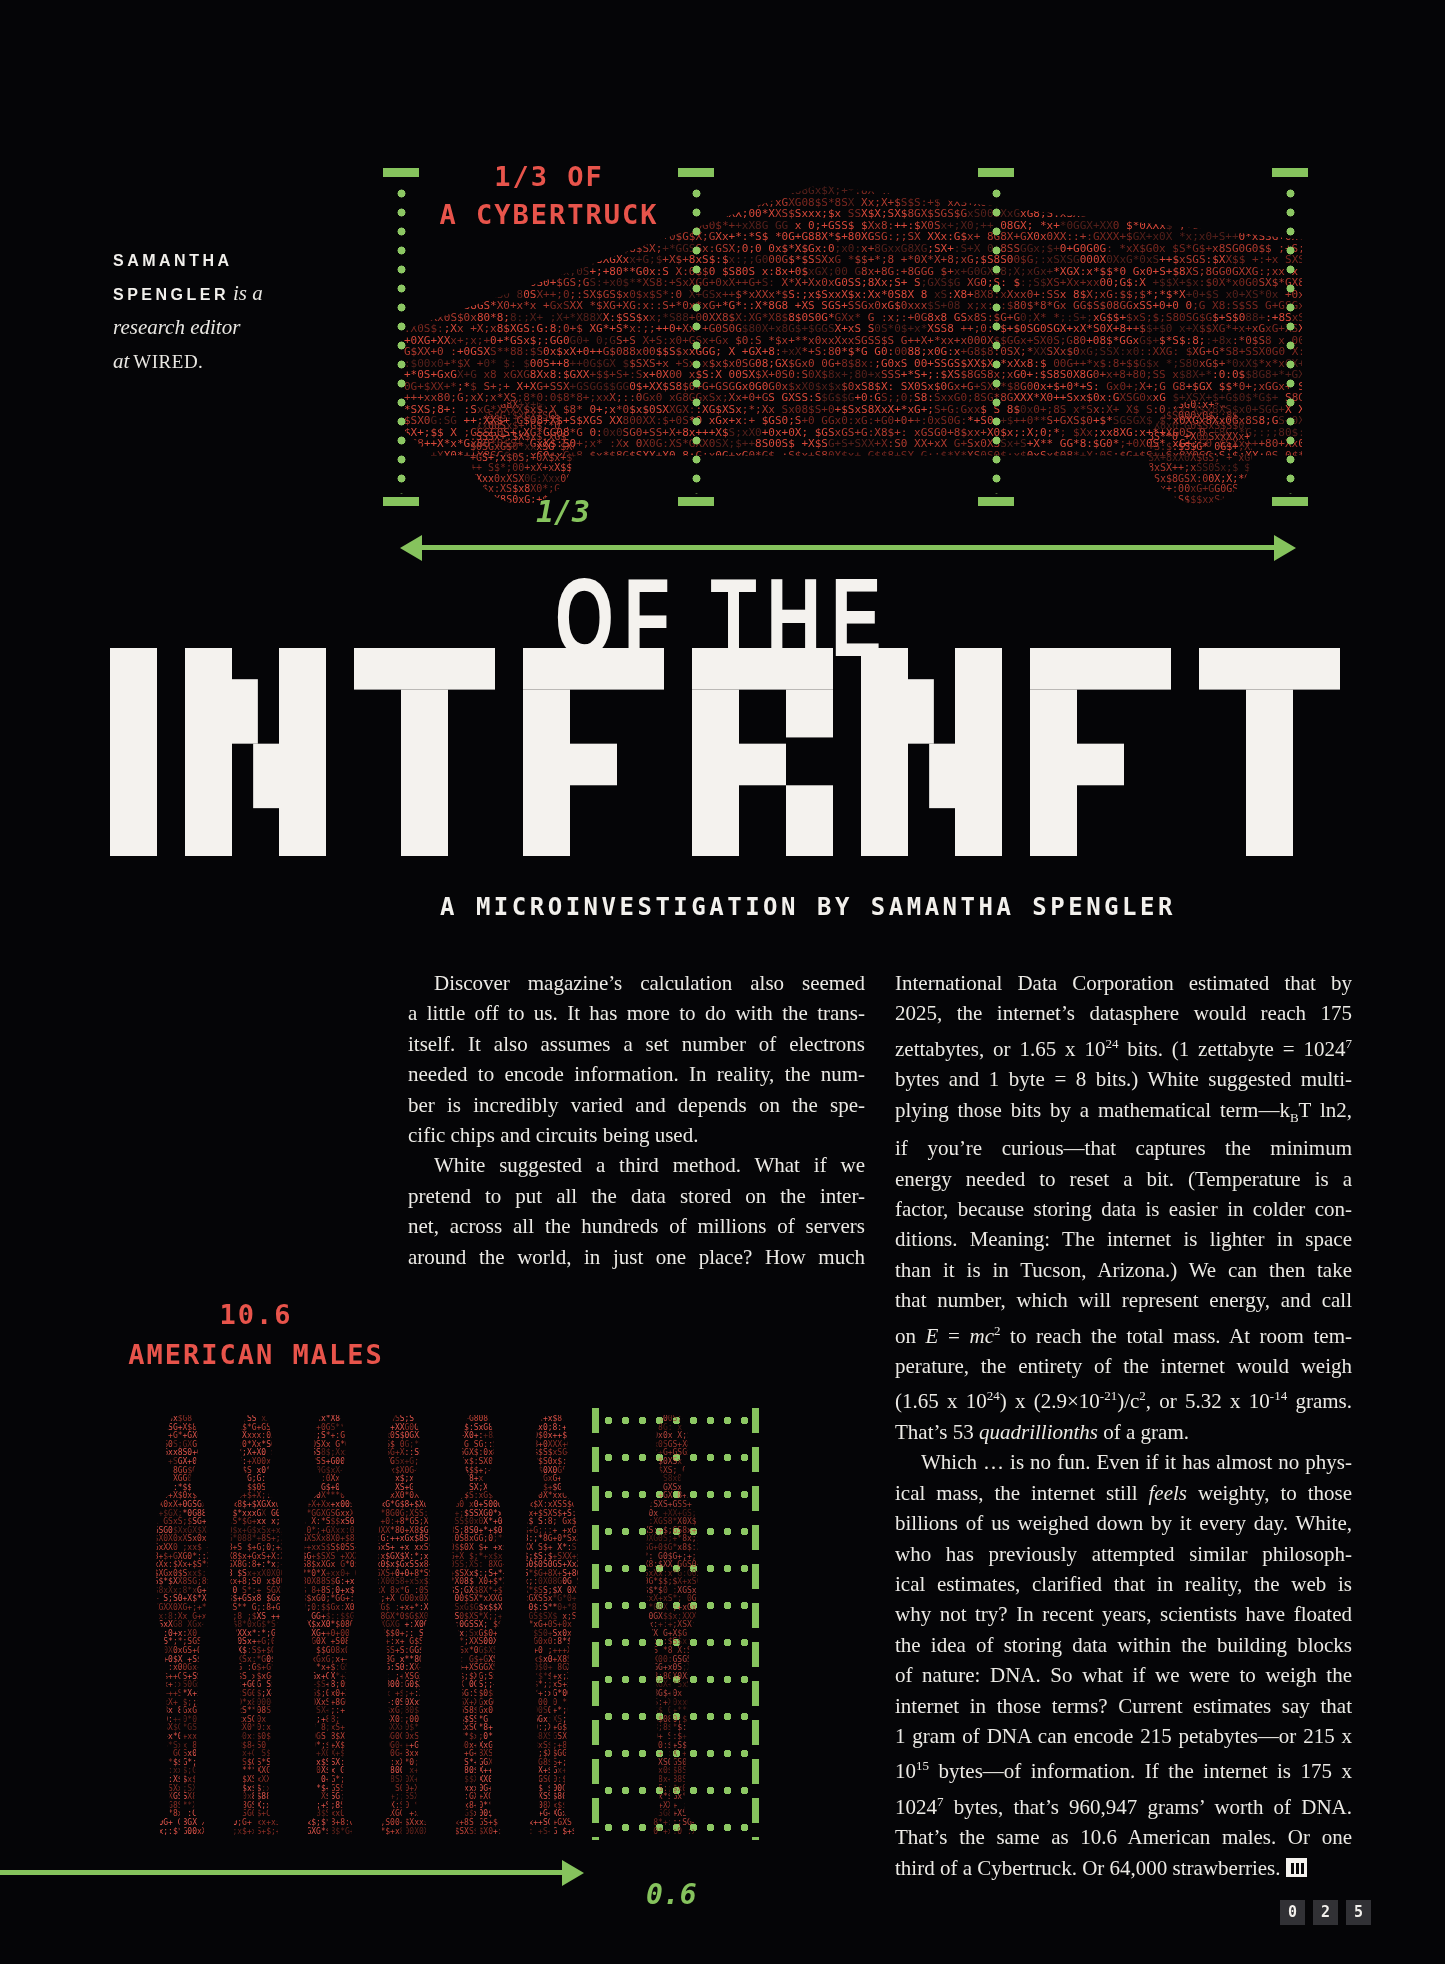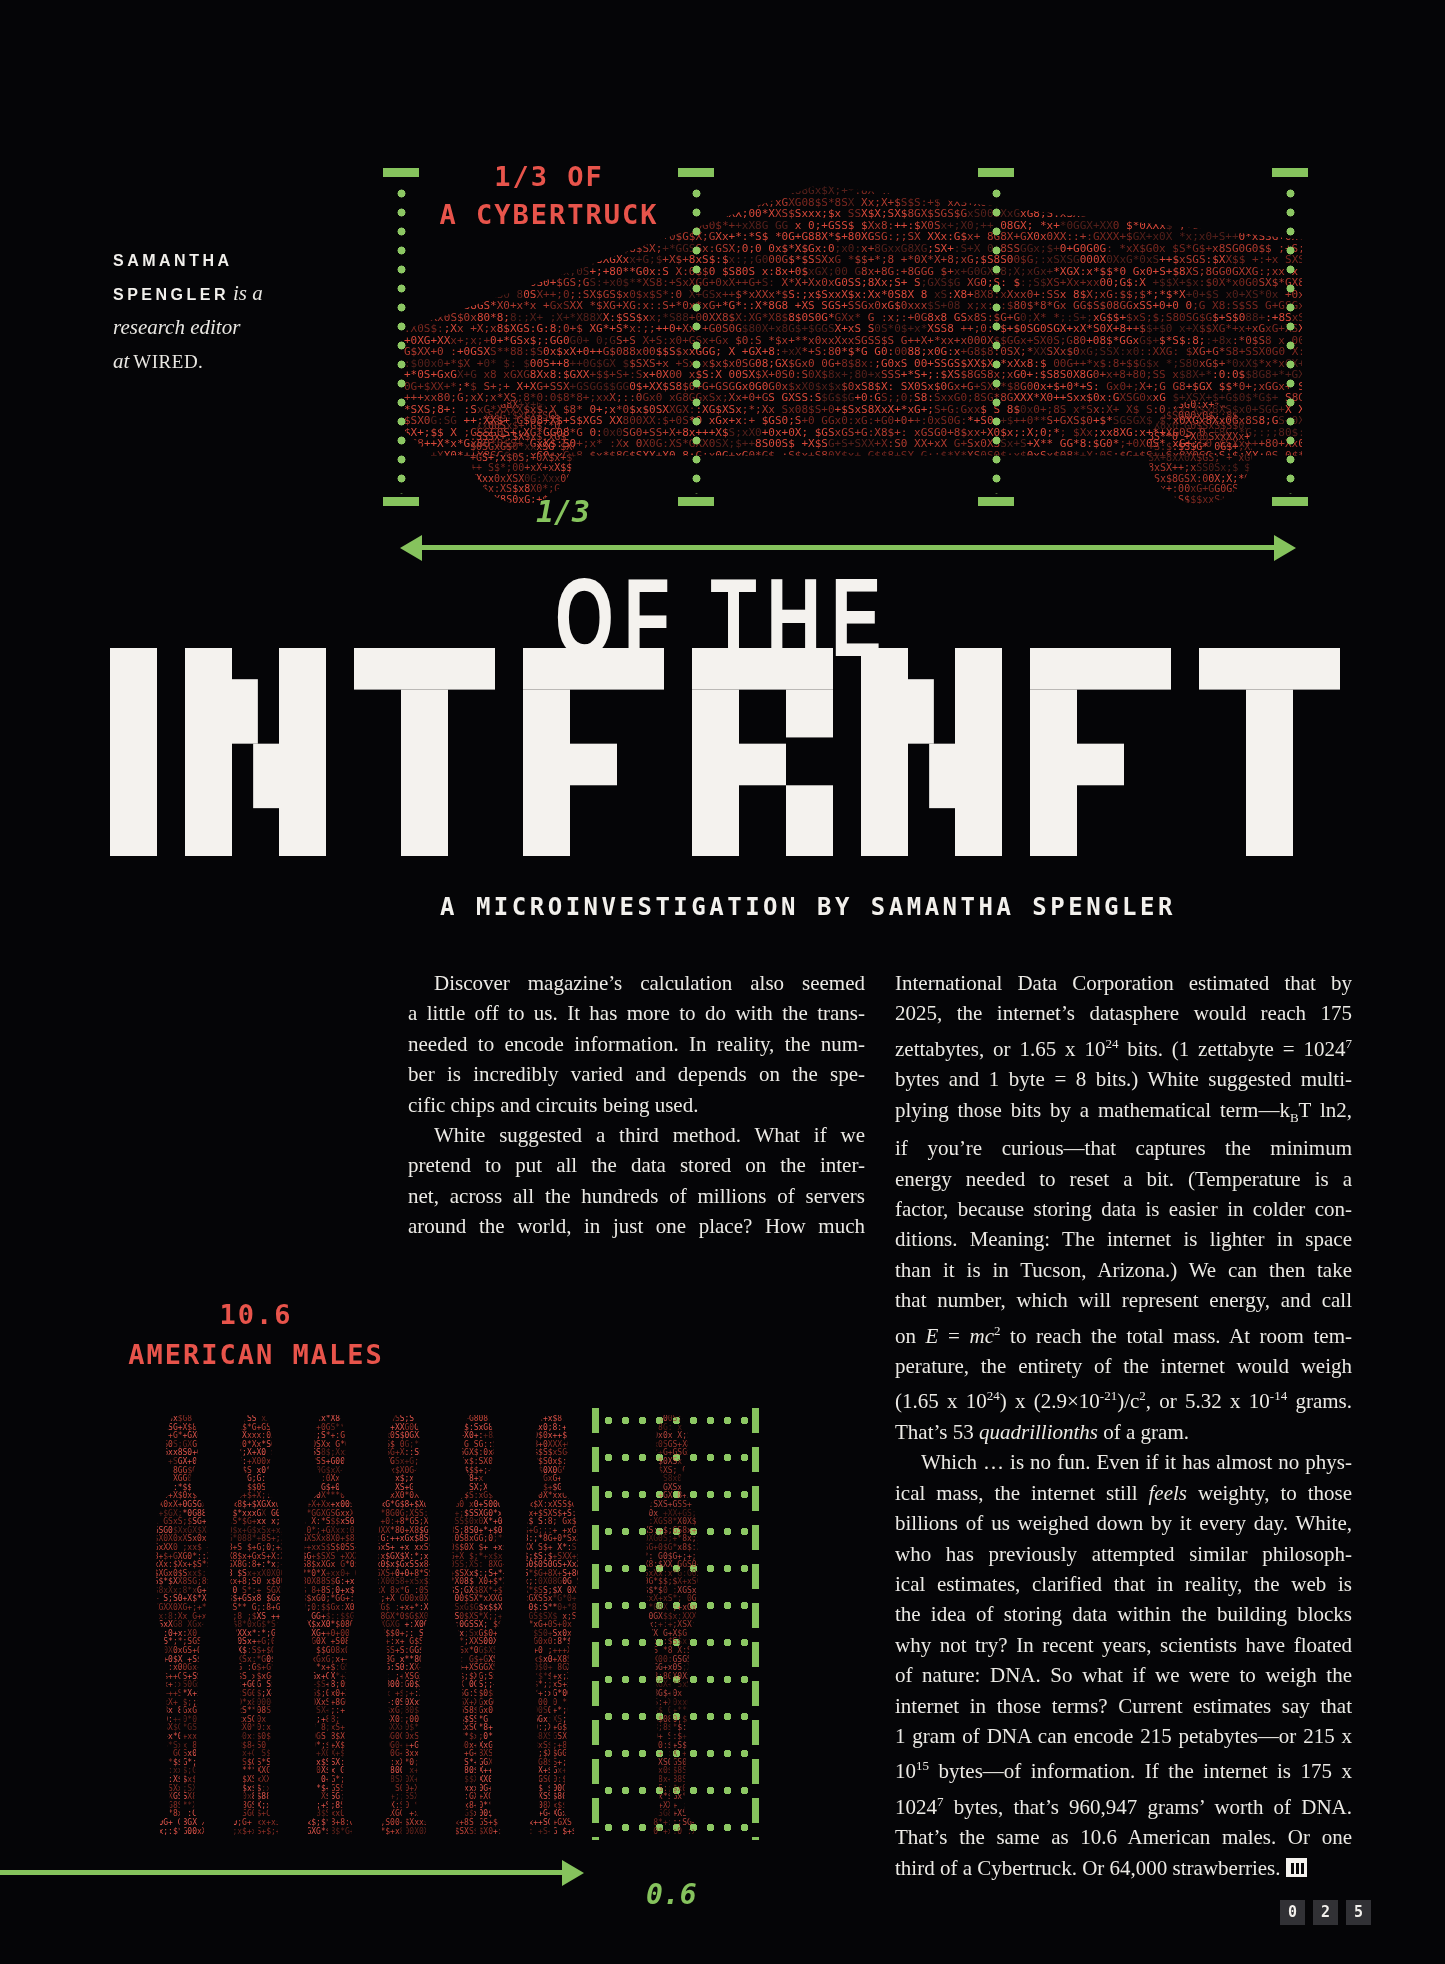--- a/index.html
+++ b/index.html
@@ -171,20 +171,21 @@
       <rect x="920" y="41.6" width="47" height="166.4" fill="#f4f2ee"></rect>
       <rect x="967" y="95.67999999999999" width="47" height="41.6" fill="#f4f2ee"></rect>
       <rect x="1089" y="0" width="141" height="41.6" fill="#f4f2ee"></rect>
       <rect x="1136" y="41.6" width="47" height="166.4" fill="#f4f2ee"></rect>
     </svg>
   <div class="abs subtitle">A MICROINVESTIGATION BY SAMANTHA SPENGLER</div>
 
   <div id="colLeft" class="abs col" style="left:408px;top:968px;">
       <div class="ln ind">Discover magazine’s calculation also seemed</div>
       <div class="ln">a little off to us. It has more to do with the trans-</div>
+      <div class="ln">itself. It also assumes a set number of electrons</div>
       <div class="ln">needed to encode information. In reality, the num-</div>
       <div class="ln">ber is incredibly varied and depends on the spe-</div>
       <div class="ln end">cific chips and circuits being used.</div>
       <div class="ln ind">White suggested a third method. What if we</div>
       <div class="ln">pretend to put all the data stored on the inter-</div>
       <div class="ln">net, across all the hundreds of millions of servers</div>
       <div class="ln">around the world, in just one place? How much</div>
     </div>
   <div id="colRight" class="abs col" style="left:895px;top:968px;">
       <div class="ln">International Data Corporation estimated that by</div>
@@ -200,22 +201,22 @@
       <div class="ln">that number, which will represent energy, and call</div>
       <div class="ln">on <em>E</em> = <em>mc</em><sup>2</sup> to reach the total mass. At room tem-</div>
       <div class="ln">perature, the entirety of the internet would weigh</div>
       <div class="ln">(1.65 x 10<sup>24</sup>) x (2.9×10<sup>-21</sup>)/c<sup>2</sup>, or 5.32 x 10<sup>-14</sup> grams.</div>
       <div class="ln end">That’s 53 <em>quadrillionths</em> of a gram.</div>
       <div class="ln ind">Which … is no fun. Even if it has almost no phys-</div>
       <div class="ln">ical mass, the internet still <em>feels</em> weighty, to those</div>
       <div class="ln">billions of us weighed down by it every day. White,</div>
       <div class="ln">who has previously attempted similar philosoph-</div>
       <div class="ln">ical estimates, clarified that in reality, the web is</div>
+      <div class="ln">why not try? In recent years, scientists have floated</div>
       <div class="ln">the idea of storing data within the building blocks</div>
-      <div class="ln">why not try? In recent years, scientists have floated</div>
       <div class="ln">of nature: DNA. So what if we were to weigh the</div>
       <div class="ln">internet in those terms? Current estimates say that</div>
       <div class="ln">1 gram of DNA can encode 215 petabytes—or 215 x</div>
       <div class="ln">10<sup>15</sup> bytes—of information. If the internet is 175 x</div>
       <div class="ln">1024<sup>7</sup> bytes, that’s 960,947 grams’ worth of DNA.</div>
       <div class="ln">That’s the same as 10.6 American males. Or one</div>
       <div class="ln end">third of a Cybertruck. Or 64,000 strawberries.<span class="endmark"><i style="left:22%"></i><i style="left:46%"></i><i style="left:70%"></i></span></div>
     </div>
 
   <div class="abs redlabel males-label">

